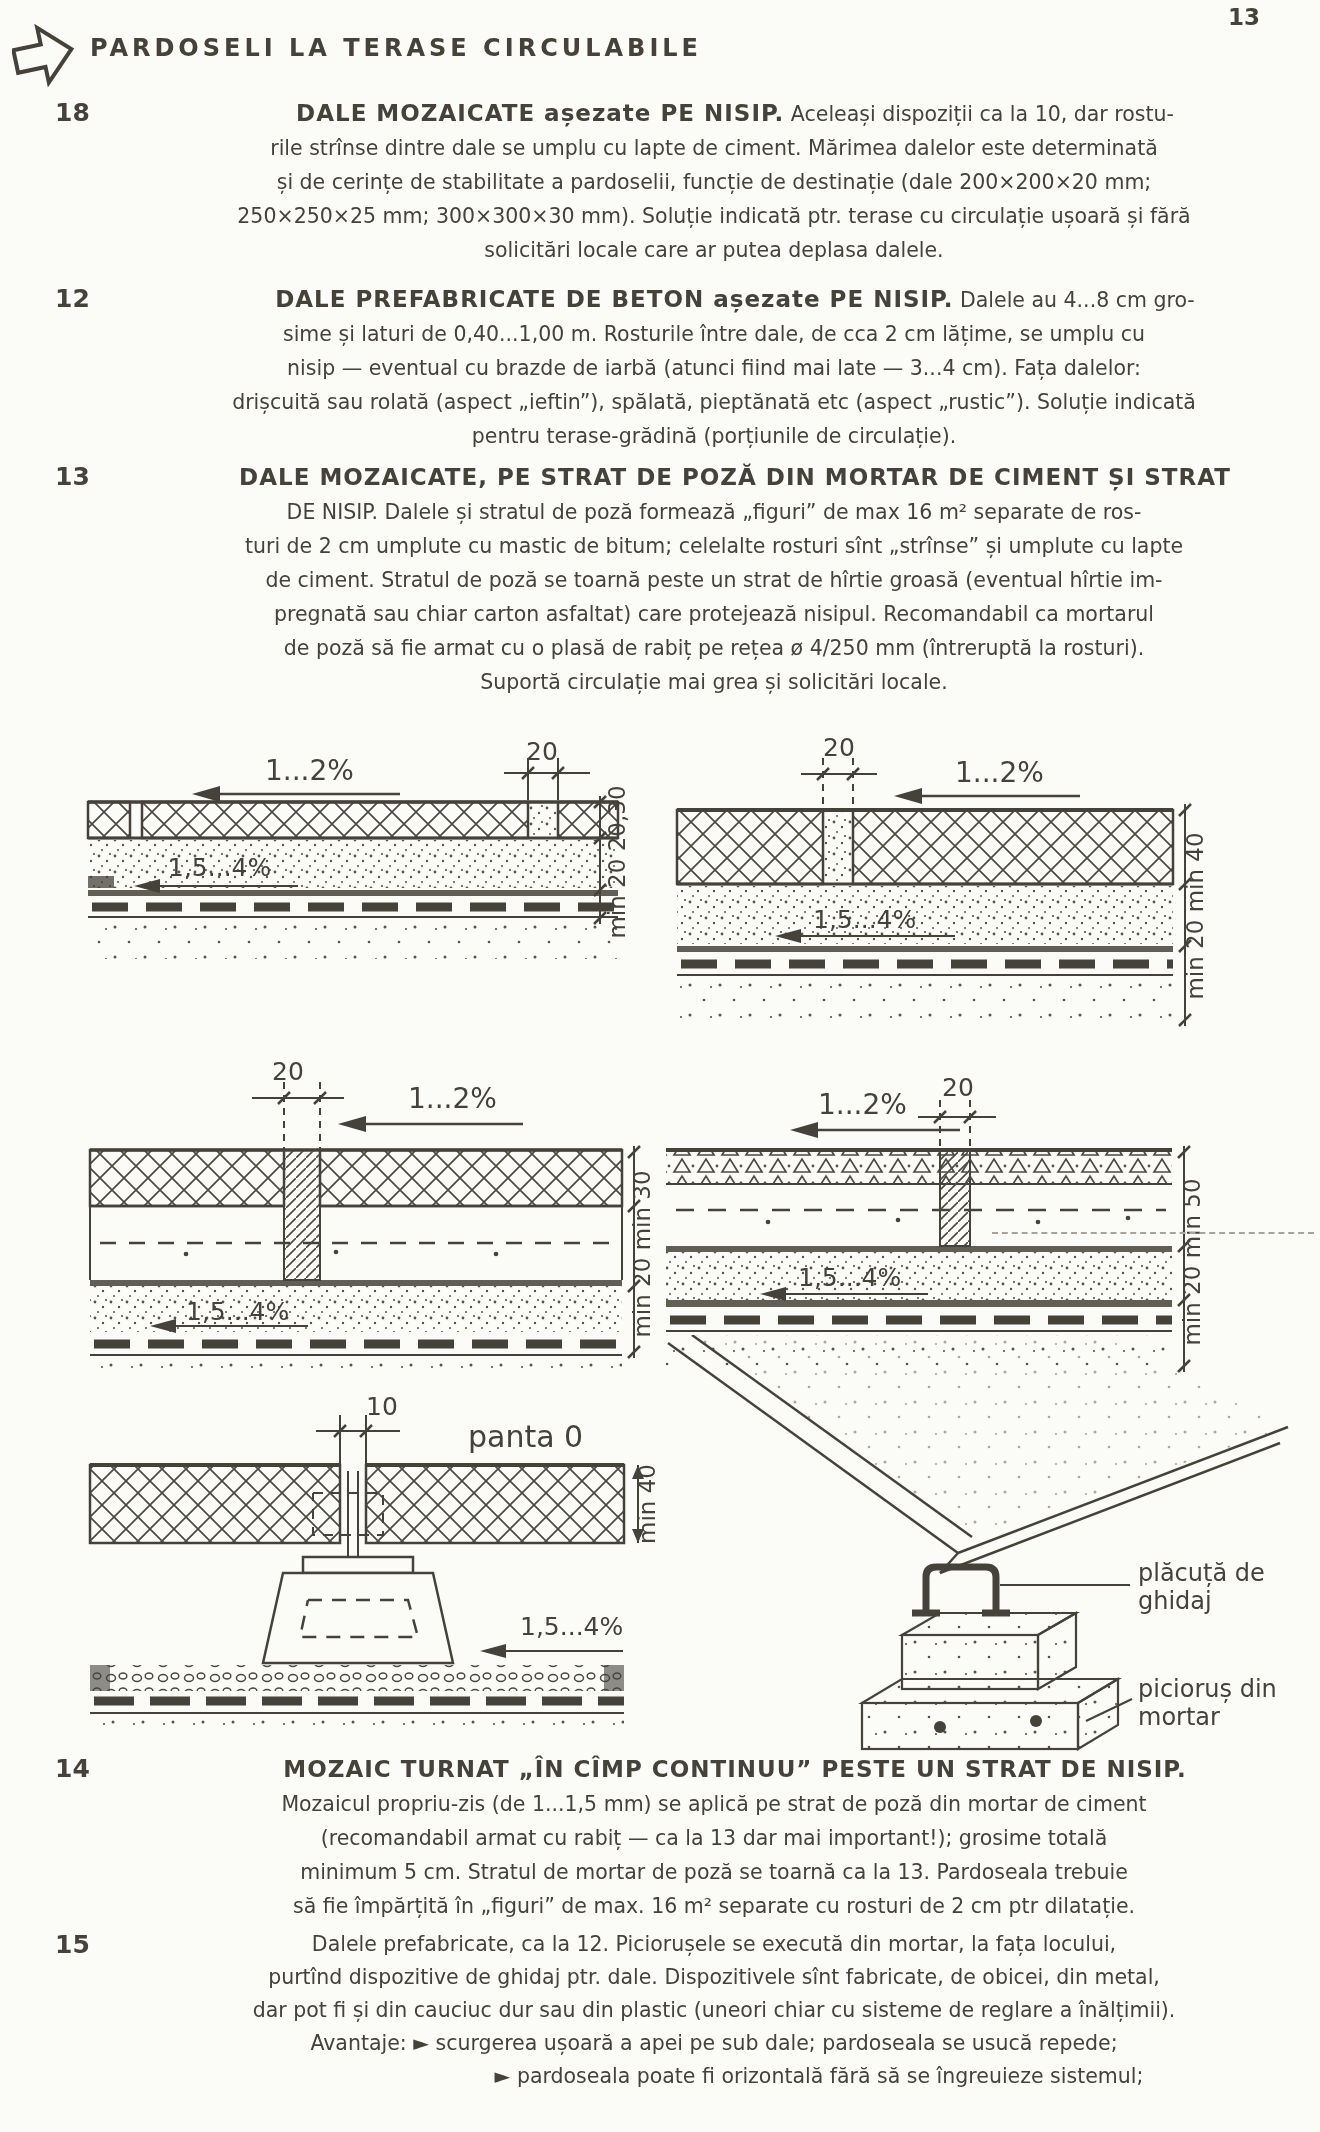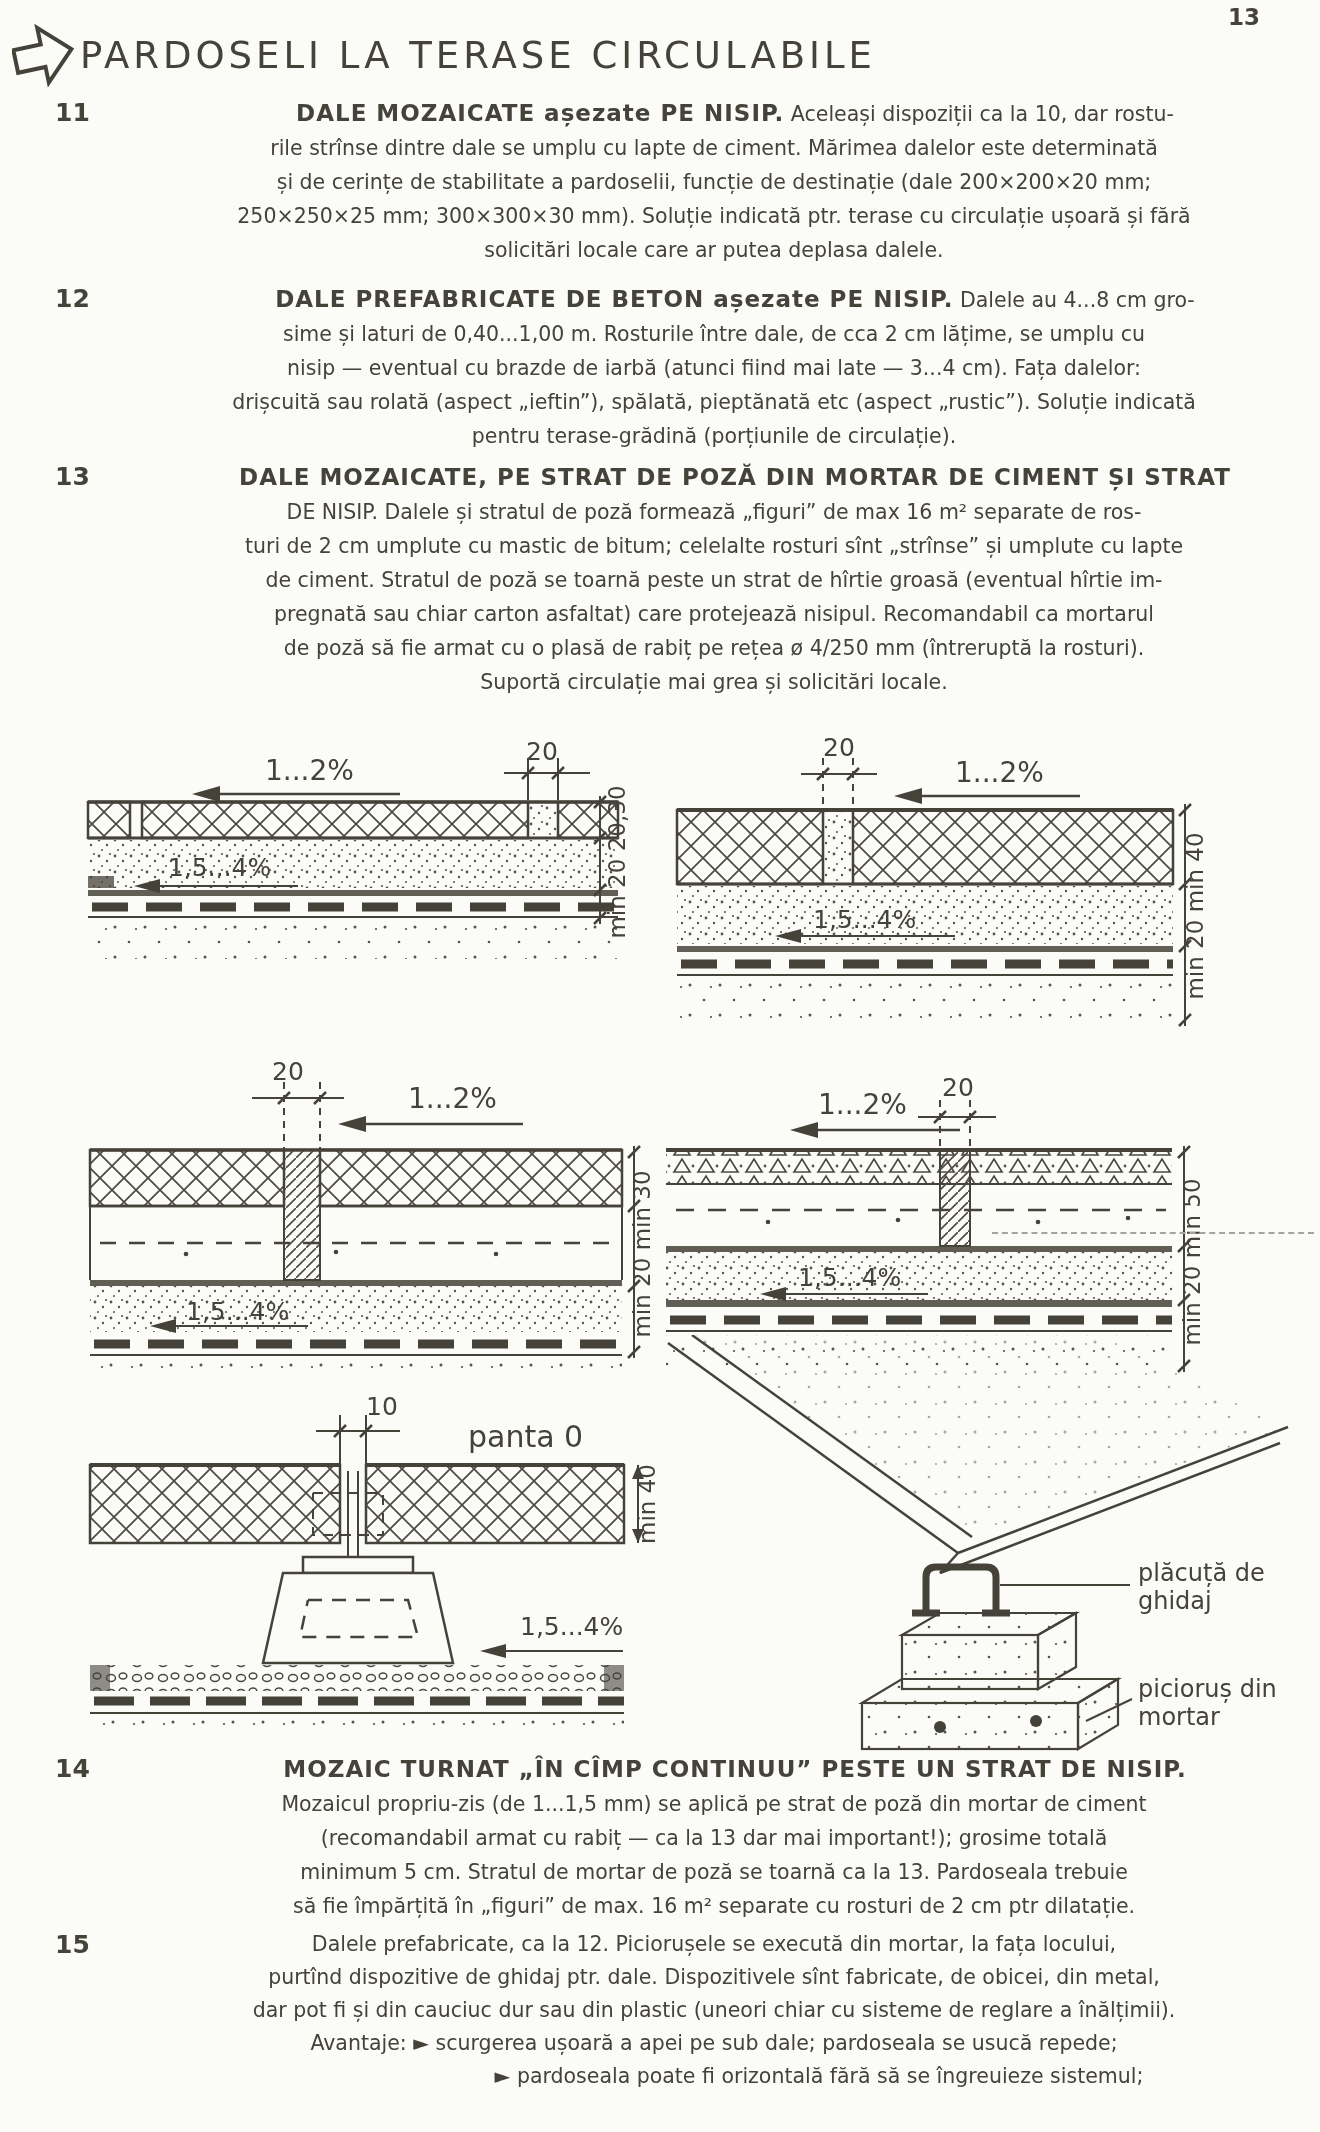--- a/index.html
+++ b/index.html
@@ -1,20 +1,20 @@
 <!DOCTYPE html>
 <html><head>
 <meta charset="utf-8">
 <style>
   html,body{margin:0;padding:0;background:#e9e9e6;}
   .page{position:relative;width:1320px;height:2132px;background:#fbfbf8;color:#45423a;
         font-family:"DejaVu Sans",sans-serif;overflow:hidden;text-align:center;}
   .pageno{position:absolute;top:4px;left:1228px;font-size:23px;font-weight:bold;}
   .hdr-arrow{position:absolute;left:12px;top:22px;}
-  .title{position:absolute;left:80px;top:34px;font-size:37px;font-weight:normal;letter-spacing:4px;white-space:nowrap;}
+  .title{position:absolute;left:90px;top:34px;font-size:24px;font-weight:bold;letter-spacing:4px;white-space:nowrap;}
   .sec{position:absolute;left:55px;width:1240px;}
   .sec .num{position:absolute;left:0;top:2px;font-size:25px;font-weight:bold;}
   .sec .body{margin-left:78px;font-size:20.5px;line-height:34px;}
   .line{white-space:nowrap;}
   .h{font-size:23px;font-weight:bold;letter-spacing:1px;margin-left:42px;}
   .indent2{margin-left:210px;}
   .fig{position:absolute;}
   svg text{font-family:"DejaVu Sans",sans-serif;fill:#45423a;}
   .ink{stroke:#45423a;}
   .pagemark{position:absolute;top:1232px;left:992px;width:322px;border-top:2px dashed #a6a49c;}
@@ -55,21 +55,21 @@
 <div class="page">
 
   <div class="pageno">13</div>
 
   <svg class="hdr-arrow" width="66" height="72">
     <polygon points="3,22 31,22 31,5 60,33 31,61 31,45 3,45" fill="none" stroke="#45423a" stroke-width="4" transform="rotate(-12 32 33)"></polygon>
   </svg>
   <div class="title">PARDOSELI LA TERASE CIRCULABILE</div>
 
   <section class="sec" style="top:96px">
-    <div class="num">11</div>
+    <div class="num">18</div>
     <div class="body">
       <div class="line"><span class="h">DALE MOZAICATE așezate PE NISIP.</span> <span>Aceleași dispoziții ca la 10, dar rostu-</span></div>
       <div class="line">rile strînse dintre dale se umplu cu lapte de ciment. Mărimea dalelor este determinată</div>
       <div class="line">și de cerințe de stabilitate a pardoselii, funcție de destinație (dale 200×200×20 mm;</div>
       <div class="line">250×250×25 mm; 300×300×30 mm). Soluție indicată ptr. terase cu circulație ușoară și fără</div>
       <div class="line">solicitări locale care ar putea deplasa dalele.</div>
     </div>
   </section>
 
   <section class="sec" style="top:282px">

